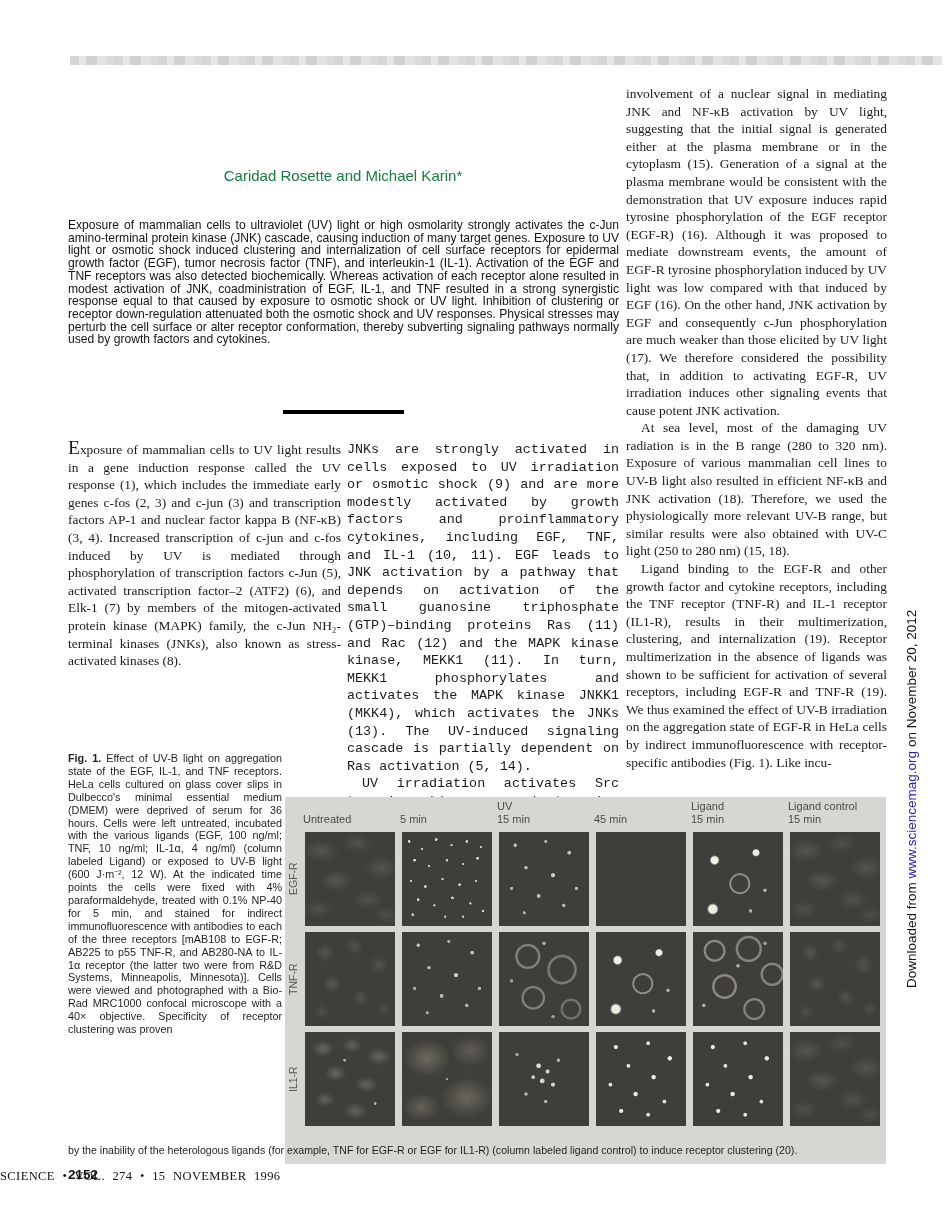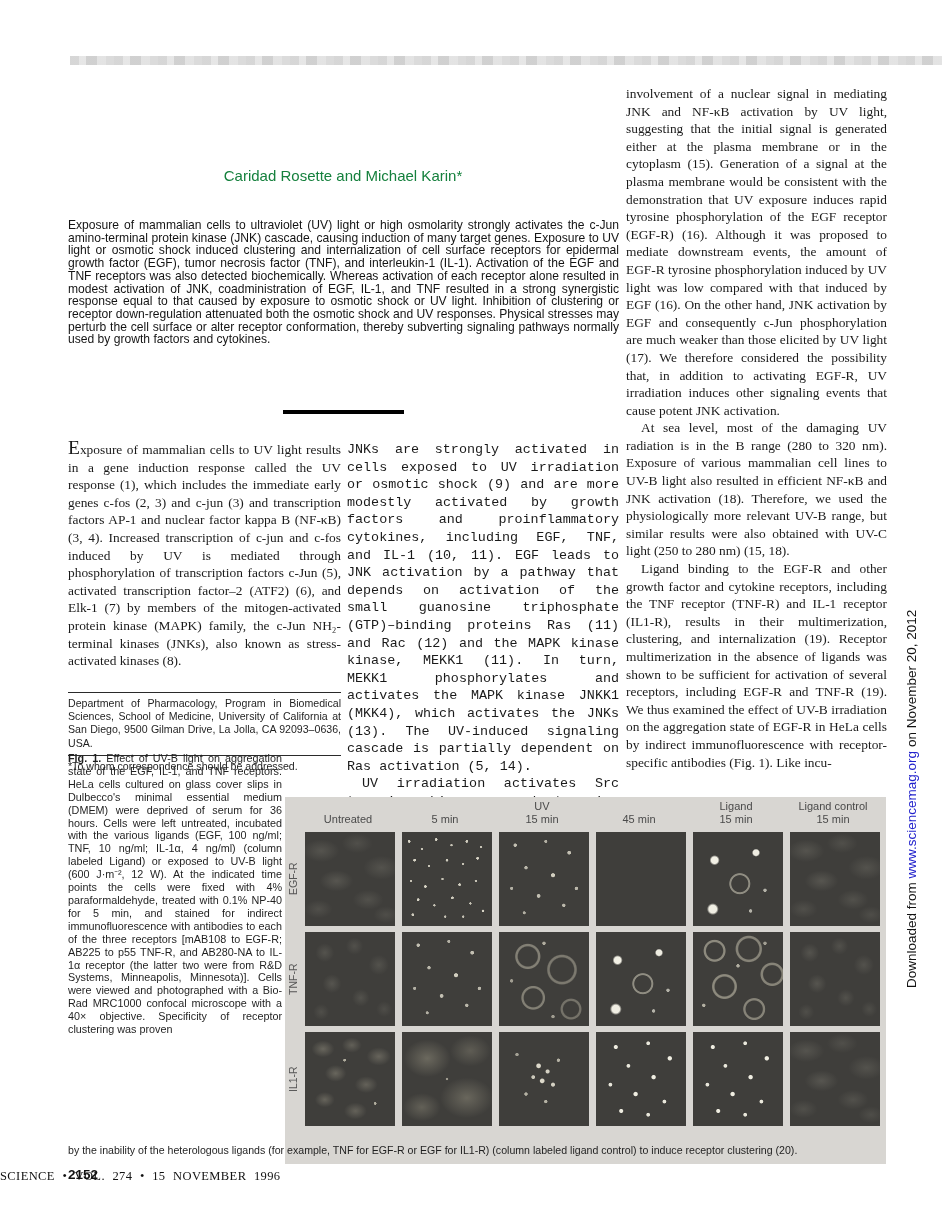--- a/index.html
+++ b/index.html
@@ -32,21 +32,21 @@
   
   .fig-caption{position:absolute;left:68px;top:752px;width:214px;text-align:justify;
          font:10.8px/12.9px "Liberation Sans",sans-serif;color:#1f1f1f;}
   .fig-caption b{font-weight:bold;}
   .caption-cont{position:absolute;left:68px;top:1144px;width:818px;
          font:10.6px/12px "Liberation Sans",sans-serif;color:#1f1f1f;}
   
   .figure-panel{position:absolute;left:285px;top:797px;width:601px;height:367px;background:#d8d6d2;}
   .hdr-row{display:flex;gap:7px;margin-left:18px;font:11px/13px "Liberation Sans",sans-serif;color:#4a4a4a;}
   .hdr-row.group{margin-top:3px;}
-  .hdr-row .hcell{width:90px;text-align:center;height:13px;overflow:visible;white-space:nowrap;}
+  .hdr-row .hcell{width:90px;height:13px;overflow:visible;white-space:nowrap;}
   .fig-row{display:flex;gap:7px;margin-left:2px;margin-top:6px;height:94px;}
   .row-label{width:11px;writing-mode:vertical-rl;transform:rotate(180deg);text-align:center;
          font:10.5px "Liberation Sans",sans-serif;color:#555;}
   .cell{width:90px;height:94px;background-color:#3f3e3b;}
   
   .p-faint-cells{background-image:
     radial-gradient(ellipse 26px 16px at 18% 20%,rgba(142,140,128,.28),transparent 70%),
     radial-gradient(ellipse 22px 14px at 58% 12%,rgba(142,140,128,.22),transparent 70%),
     radial-gradient(ellipse 26px 17px at 85% 38%,rgba(142,140,128,.26),transparent 70%),
     radial-gradient(ellipse 24px 15px at 35% 52%,rgba(142,140,128,.30),transparent 70%),
@@ -196,26 +196,20 @@
     <p>JNKs are strongly activated in cells exposed to UV irradiation or osmotic shock (9) and are more modestly activated by growth factors and proinflammatory cytokines, including EGF, TNF, and IL-1 (10, 11). EGF leads to JNK activation by a pathway that depends on activation of the small guanosine triphosphate (GTP)–binding proteins Ras (11) and Rac (12) and the MAPK kinase kinase, MEKK1 (11). In turn, MEKK1 phosphorylates and activates the MAPK kinase JNKK1 (MKK4), which activates the JNKs (13). The UV-induced signaling cascade is partially dependent on Ras activation (5, 14).</p>
     <p class="indent">UV irradiation activates Src tyrosine kinases, and tyrosine kinase inhibitors block c-jun induction by UV light (5). Cell enucleation experiments have ruled out the</p>
   </div>
 
   <div class="col" id="col-right">
     <p>involvement of a nuclear signal in mediating JNK and NF-κB activation by UV light, suggesting that the initial signal is generated either at the plasma membrane or in the cytoplasm (15). Generation of a signal at the plasma membrane would be consistent with the demonstration that UV exposure induces rapid tyrosine phosphorylation of the EGF receptor (EGF-R) (16). Although it was proposed to mediate downstream events, the amount of EGF-R tyrosine phosphorylation induced by UV light was low compared with that induced by EGF (16). On the other hand, JNK activation by EGF and consequently c-Jun phosphorylation are much weaker than those elicited by UV light (17). We therefore considered the possibility that, in addition to activating EGF-R, UV irradiation induces other signaling events that cause potent JNK activation.</p>
     <p class="indent">At sea level, most of the damaging UV radiation is in the B range (280 to 320 nm). Exposure of various mammalian cell lines to UV-B light also resulted in efficient NF-κB and JNK activation (18). Therefore, we used the physiologically more relevant UV-B range, but similar results were also obtained with UV-C light (250 to 280 nm) (15, 18).</p>
     <p class="indent">Ligand binding to the EGF-R and other growth factor and cytokine receptors, including the TNF receptor (TNF-R) and IL-1 receptor (IL1-R), results in their multimerization, clustering, and internalization (19). Receptor multimerization in the absence of ligands was shown to be sufficient for activation of several receptors, including EGF-R and TNF-R (19). We thus examined the effect of UV-B irradiation on the aggregation state of EGF-R in HeLa cells by indirect immunofluorescence with receptor-specific antibodies (Fig. 1). Like incu-</p>
   </div>
 
-  <div class="footnotes">
-    <hr class="fn-rule">
-    <p>Department of Pharmacology, Program in Biomedical Sciences, School of Medicine, University of California at San Diego, 9500 Gilman Drive, La Jolla, CA 92093–0636, USA.</p>
-    <hr class="fn-rule">
-    <p>*To whom correspondence should be addressed.</p>
-  </div>
 
   <div class="fig-caption">
     <b>Fig. 1.</b>
     <span>Effect of UV-B light on aggregation state of the EGF, IL-1, and TNF receptors. HeLa cells cultured on glass cover slips in Dulbecco's minimal essential medium (DMEM) were deprived of serum for 36 hours. Cells were left untreated, incubated with the various ligands (EGF, 100 ng/ml; TNF, 10 ng/ml; IL-1α, 4 ng/ml) (column labeled Ligand) or exposed to UV-B light (600 J·m⁻², 12 W). At the indicated time points the cells were fixed with 4% paraformaldehyde, treated with 0.1% NP-40 for 5 min, and stained for indirect immunofluorescence with antibodies to each of the three receptors [mAB108 to EGF-R; AB225 to p55 TNF-R, and AB280-NA to IL-1α receptor (the latter two were from R&amp;D Systems, Minneapolis, Minnesota)]. Cells were viewed and photographed with a Bio-Rad MRC1000 confocal microscope with a 40× objective. Specificity of receptor clustering was proven</span>
   </div>
 
   <div class="figure-panel">
     <div class="hdr-row group">
       <span class="hcell"></span>
       <span class="hcell"></span>

